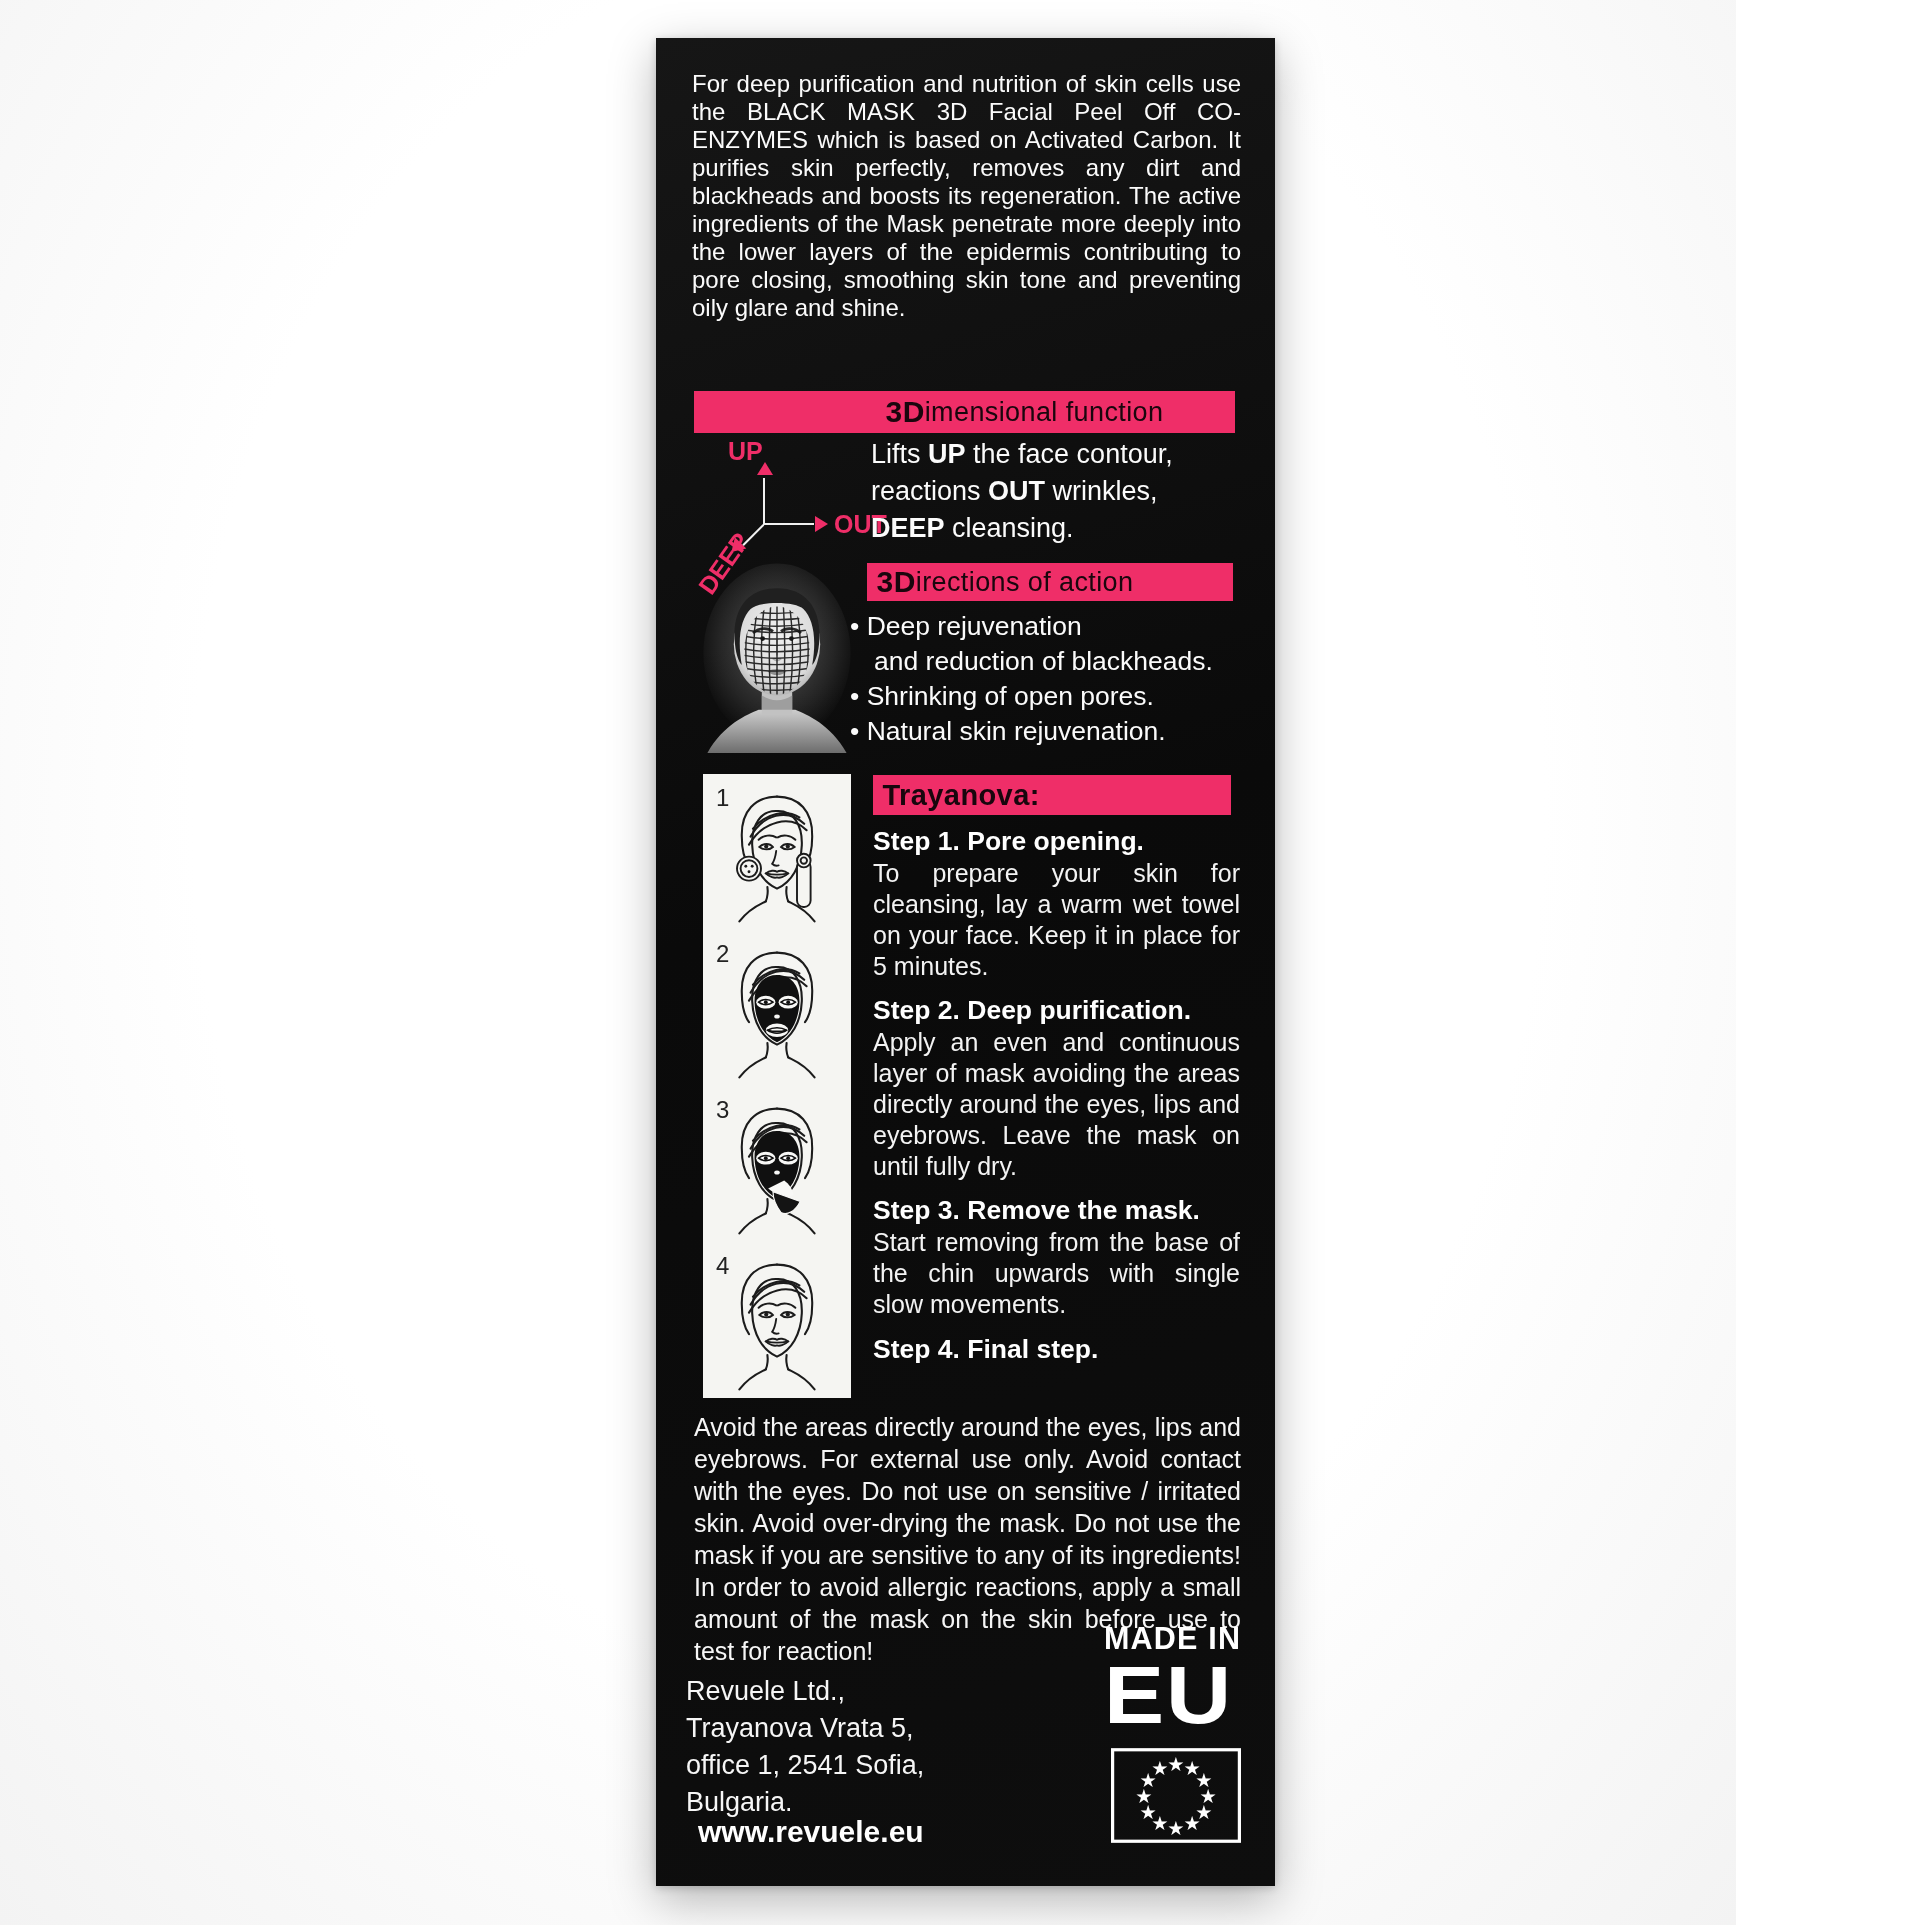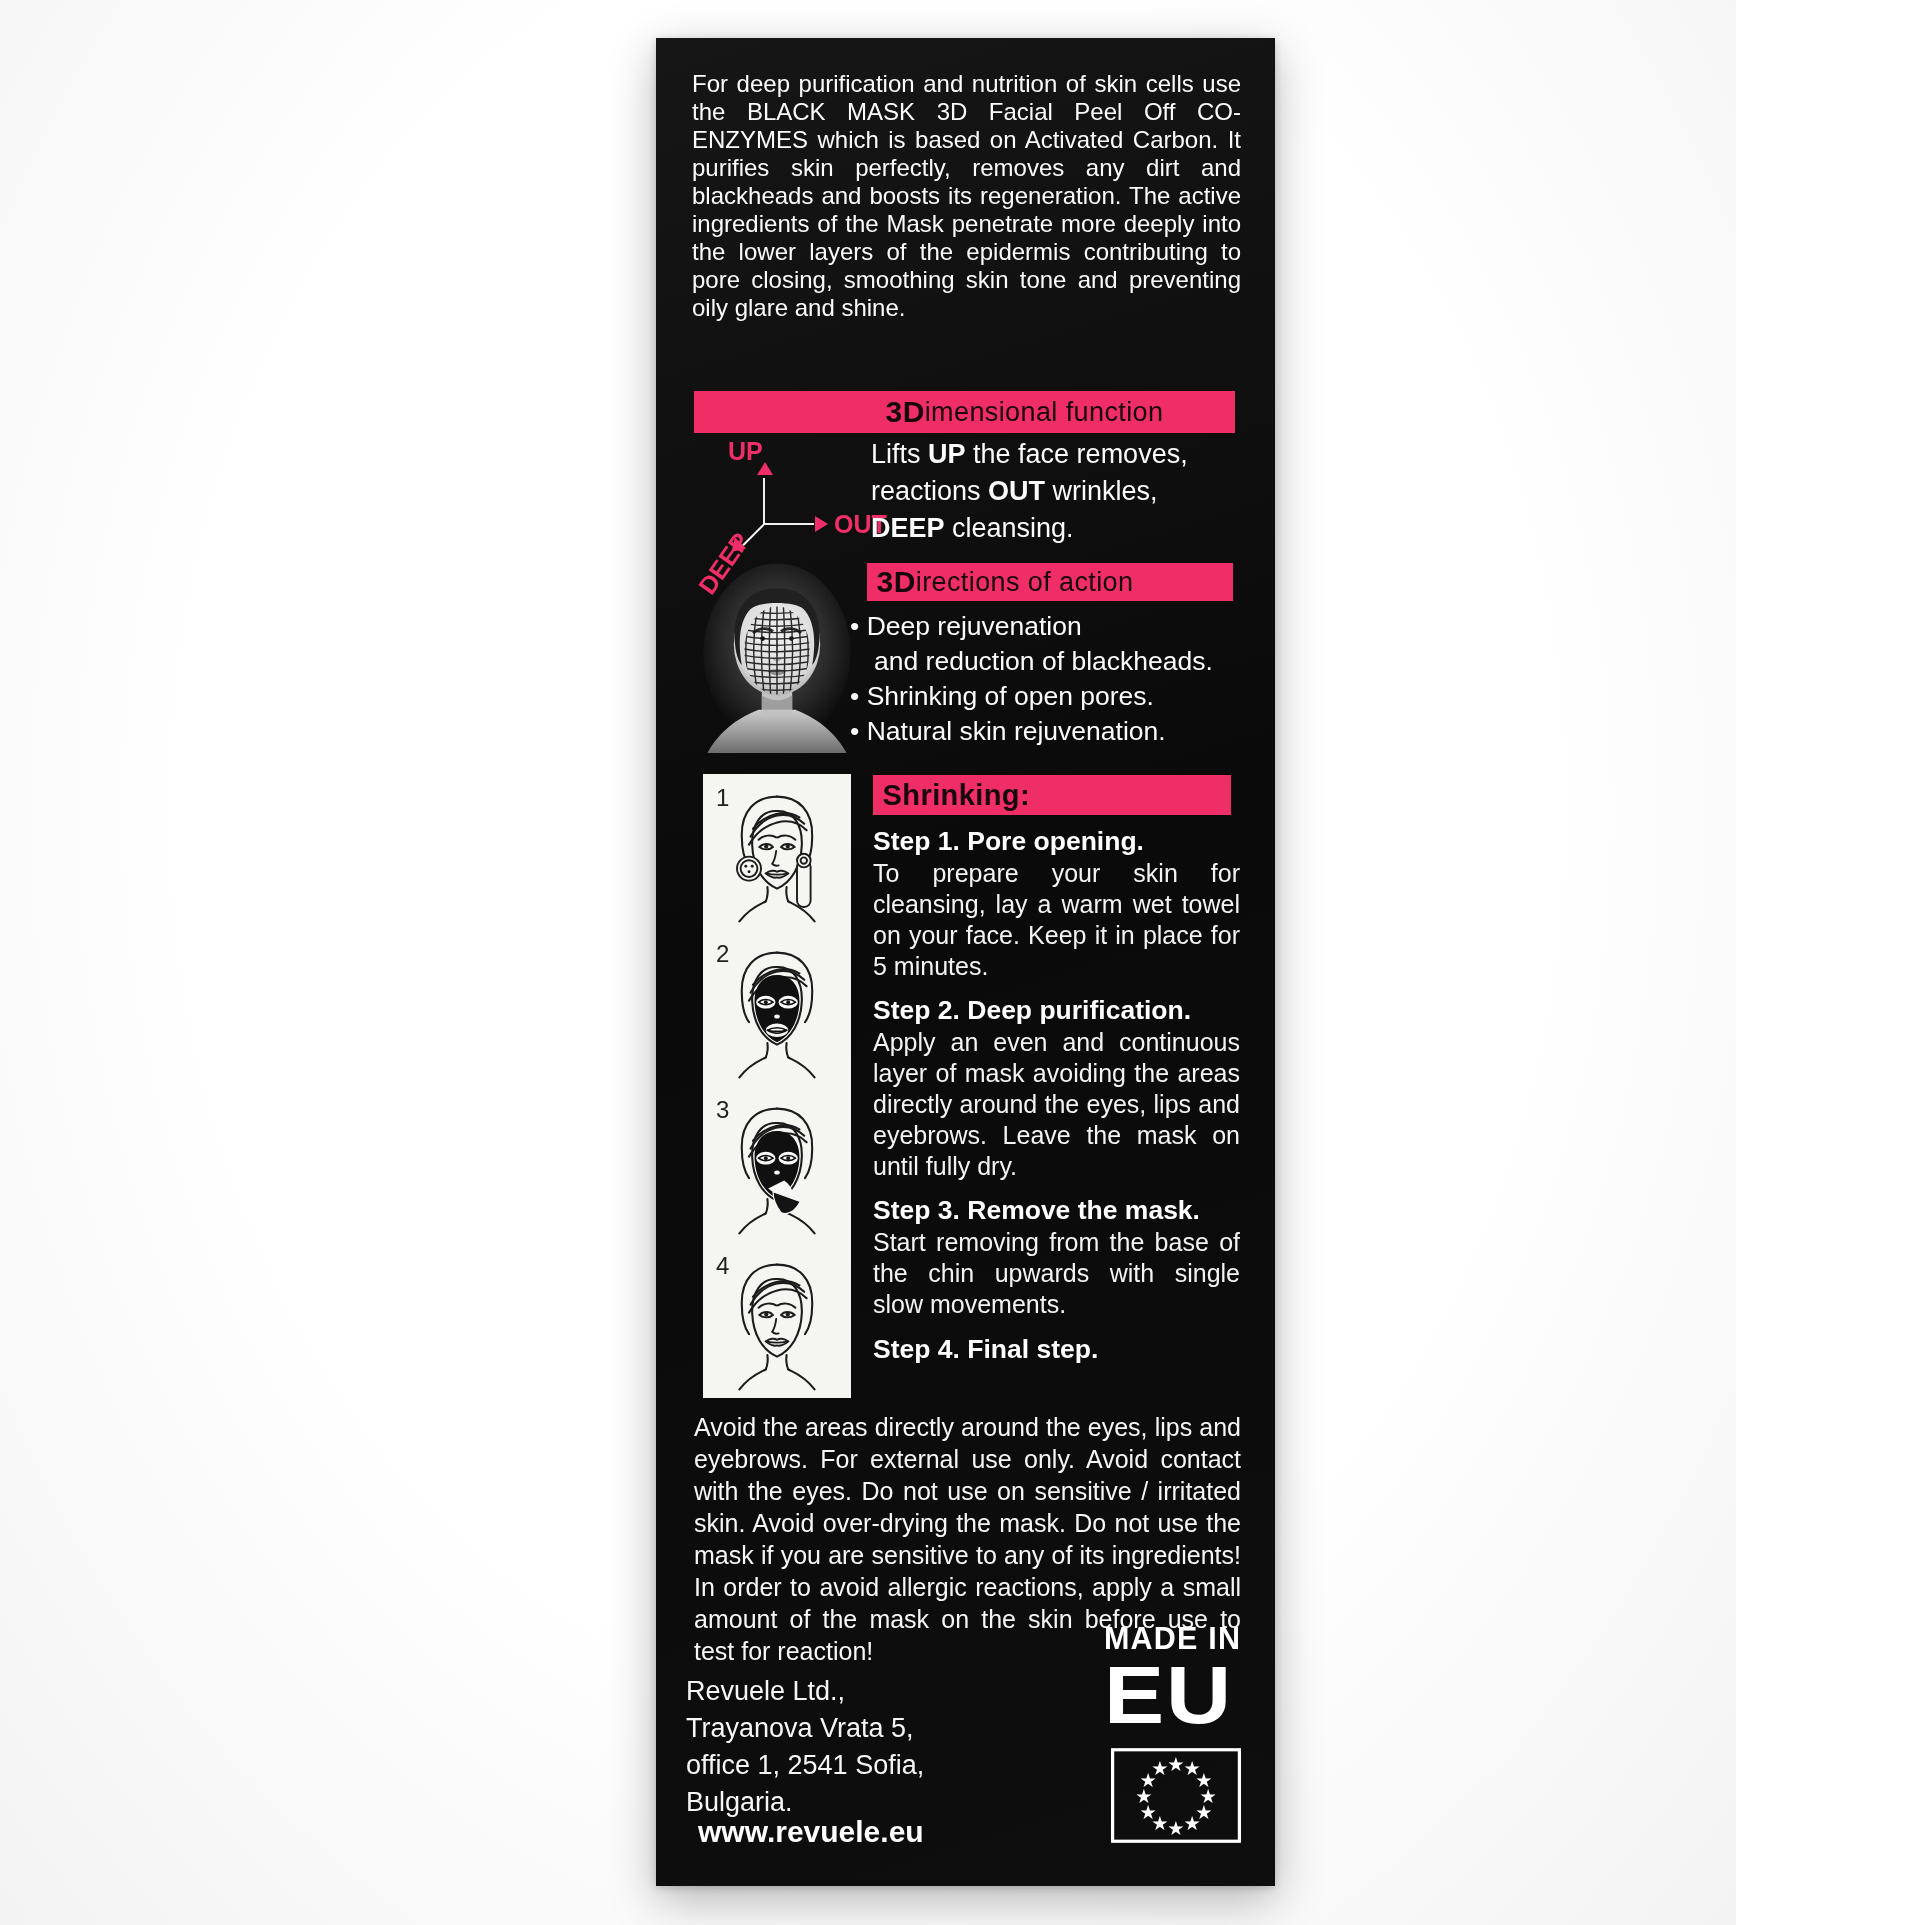--- a/index.html
+++ b/index.html
@@ -138,21 +138,21 @@
       <span class="lbl lbl-deep">DEEP</span>
       <div class="arrow-up"></div>
       <div class="arrow-right"></div>
       <div class="arrow-deep"></div>
       <div class="lineV"></div>
       <div class="lineH"></div>
       <div class="lineD"></div>
     </div>
 
     <div class="lifts">
-      <div><span>Lifts </span><b>UP</b><span> the face removes,</span></div>
+      <div><span>Lifts </span><b>UP</b><span> the face contour,</span></div>
       <div><span>reactions </span><b>OUT</b><span> wrinkles,</span></div>
       <div><span></span><b>DEEP</b><span> cleansing.</span></div>
     </div>
 
     <div class="pinkbar bar-actions">
       <span class="t3d">3D</span>
         <span class="rest">irections of action</span>
     </div>
 
     <svg class="face-photo" width="152" height="192" viewBox="0 0 190 240">
@@ -219,21 +219,21 @@
     </svg>
 
     <div class="bullets">
       <div>• Deep rejuvenation</div>
       <div class="cont">and reduction of blackheads.</div>
       <div>• Shrinking of open pores.</div>
       <div>• Natural skin rejuvenation.</div>
     </div>
 
     <div class="pinkbar bar-directions">
-      <span class="t3d">Shrinking:</span>
+      <span class="t3d">Trayanova:</span>
     </div>
 
     <div class="strip">
       <div class="cell">
         <span class="num">1</span>
         <svg width="120" height="141" viewBox="0 0 150 170">
           <use href="#sym-head"></use>
             <use href="#sym-face"></use>
           <g stroke="#1c1c1c" stroke-width="2.4" fill="#f5f5f2">
             <circle cx="40" cy="102" r="15"></circle>

